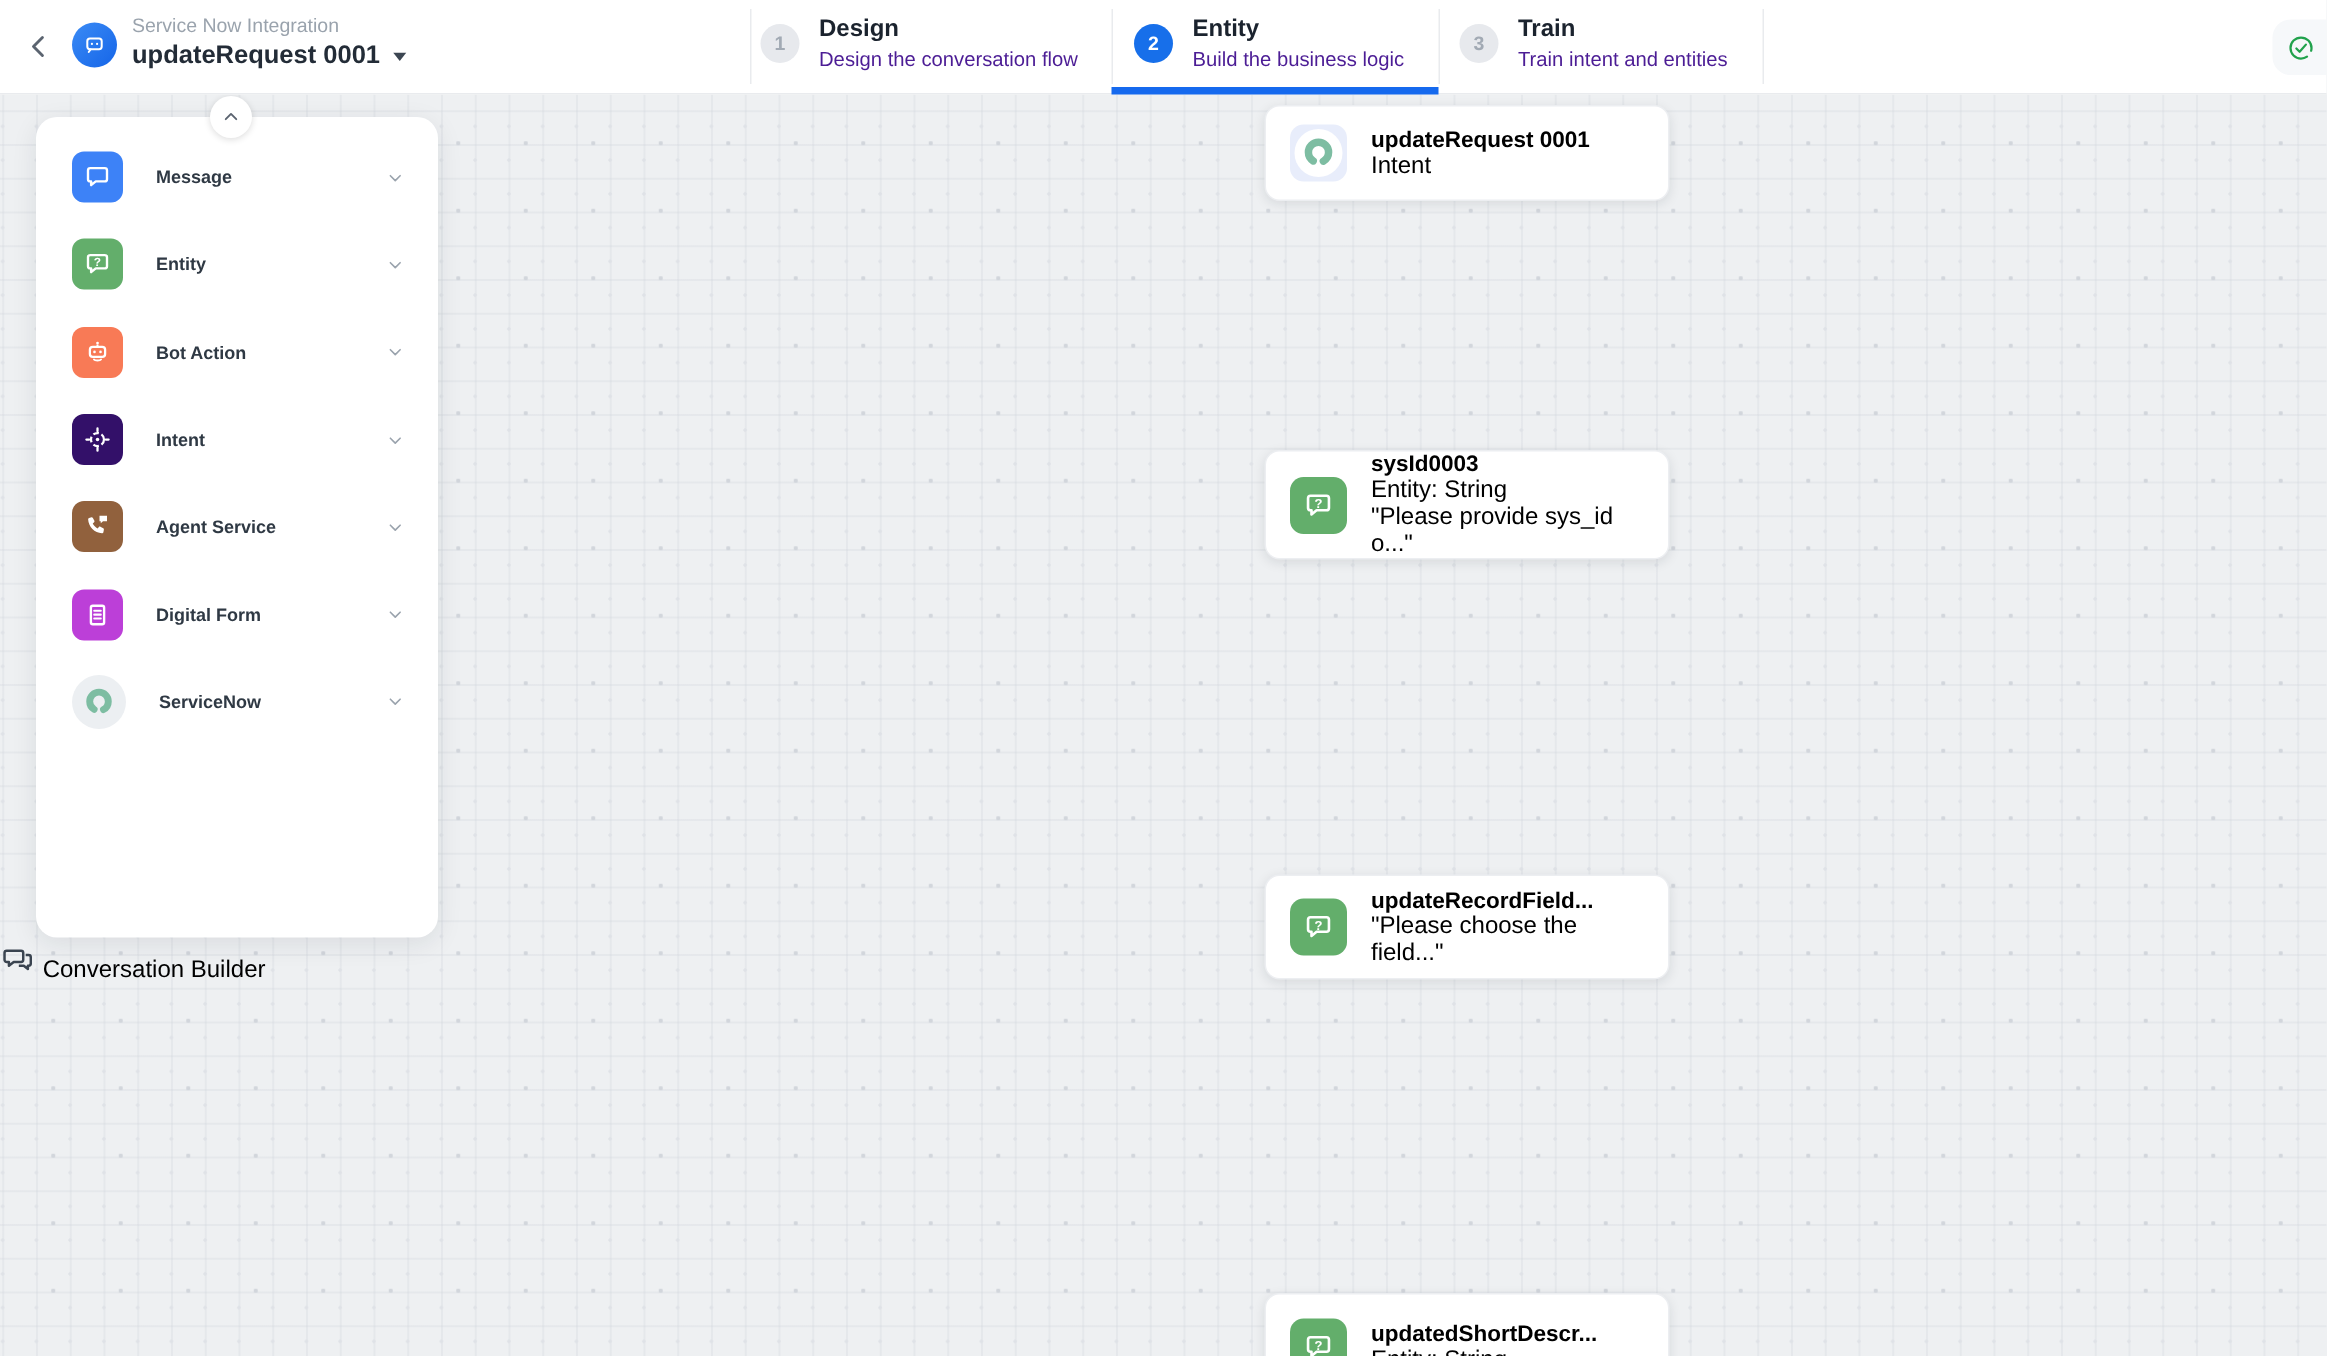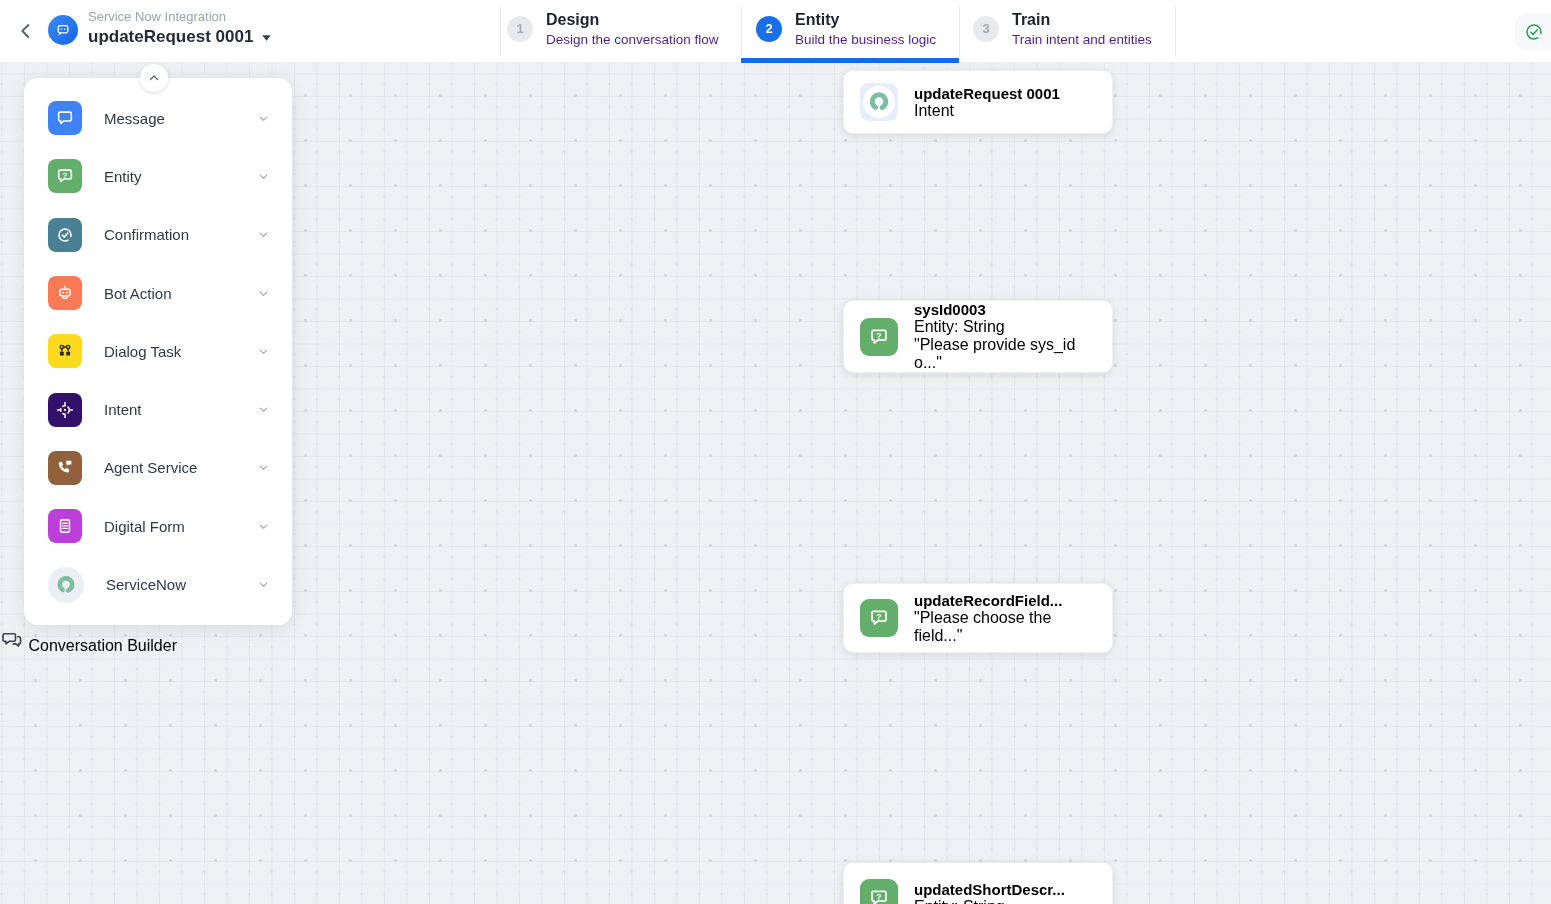--- a/index.html
+++ b/index.html
@@ -45,21 +45,21 @@
 
   
   .palette { position:absolute; left:24px; top:15px; width:268px; height:547px;
     background:#fff; border-radius:14px; box-shadow:0 4px 18px rgba(25,32,44,.09); padding-top:11px; }
   .collapse-btn { position:absolute; left:140px; top:1px; width:28px; height:28px; border-radius:50%;
     background:#fff; box-shadow:0 1px 5px rgba(0,0,0,.14); display:flex; align-items:center; justify-content:center;
     cursor:pointer; z-index:5; }
   .p-row { height:58.3px; display:flex; align-items:center; padding:0 22px 0 24px; cursor:pointer; }
   .p-icon { width:34px; height:34px; border-radius:8px; display:flex; align-items:center; justify-content:center; flex:0 0 auto; }
   .p-icon.round { border-radius:50%; width:36px; height:36px; }
-  .p-label { font-size:15px; font-weight:400; color:#2f3944; margin-left:22px; flex:1; }
+  .p-label { font-size:12px; font-weight:700; color:#2f3944; margin-left:22px; flex:1; }
   .ic-message{background:#3d82f7}.ic-entity{background:#63ae6b}.ic-confirmation{background:#4a7f96}
   .ic-botaction{background:#f87a56}.ic-dialogtask{background:#fad91f}.ic-intent{background:#331069}
   .ic-agent{background:#91613d}.ic-form{background:#bc3fd8}.ic-snow{background:#eceff2}
 
   
   .node { position:absolute; left:843px; width:270px; background:#fff; border:1px solid #eceef1;
     border-radius:10px; box-shadow:0 2px 8px rgba(20,28,40,.10); display:flex; align-items:center;
     padding:12px 16px; cursor:pointer; }
   .n-icon { width:38px; height:38px; border-radius:9px; display:flex; align-items:center; justify-content:center; flex:0 0 auto; }
   .n-icon.entity { background:#63ae6b; }
@@ -175,65 +175,38 @@
             <path d="M6.2 4.9h11.6c1 0 1.8.8 1.8 1.8v7c0 1-.8 1.8-1.8 1.8h-7.2l-3.7 3v-3h-.7c-1 0-1.8-.8-1.8-1.8v-7c0-1 .8-1.8 1.8-1.8z" fill="none" stroke="#fff" stroke-width="1.9" stroke-linejoin="round"></path>
             <text x="12" y="13.9" text-anchor="middle" font-family="Liberation Sans, sans-serif" font-size="9.5" font-weight="bold" fill="#fff">?</text>
           </svg>
       </div>
       <div class="p-label">Entity</div>
       <svg width="13" height="13" viewBox="0 0 24 24">
           <path d="M6 9.5l6 6 6-6" fill="none" stroke="#9aa3ad" stroke-width="2" stroke-linecap="round" stroke-linejoin="round"></path>
         </svg>
     </div>
 
-    <div class="p-row">
-      <div class="p-icon ic-confirmation">
-        <svg width="20" height="20" viewBox="0 0 24 24">
-            <circle cx="12" cy="12" r="7.2" fill="none" stroke="#fff" stroke-width="1.9" stroke-dasharray="40 5.2" stroke-dashoffset="-7" stroke-linecap="round"></circle>
-            <path d="M8.9 12.2l2.3 2.3 4.3-4.9" fill="none" stroke="#fff" stroke-width="1.9" stroke-linecap="round" stroke-linejoin="round"></path>
-          </svg>
-      </div>
-      <div class="p-label">Confirmation</div>
-      <svg width="13" height="13" viewBox="0 0 24 24">
-          <path d="M6 9.5l6 6 6-6" fill="none" stroke="#9aa3ad" stroke-width="2" stroke-linecap="round" stroke-linejoin="round"></path>
-        </svg>
-    </div>
 
     <div class="p-row">
       <div class="p-icon ic-botaction">
         <svg width="20" height="20" viewBox="0 0 24 24">
             <circle cx="12" cy="4.4" r="1.1" fill="#fff"></circle>
             <path d="M12 5.6v1.8" stroke="#fff" stroke-width="1.6"></path>
             <rect x="5.9" y="7.5" width="12.2" height="8" rx="2.3" fill="none" stroke="#fff" stroke-width="1.8"></rect>
             <circle cx="9.6" cy="11.5" r="1.05" fill="#fff"></circle>
             <circle cx="14.4" cy="11.5" r="1.05" fill="#fff"></circle>
             <path d="M9.2 17.6c.8 1.1 4.8 1.1 5.6 0" fill="none" stroke="#fff" stroke-width="1.6" stroke-linecap="round"></path>
           </svg>
       </div>
       <div class="p-label">Bot Action</div>
       <svg width="13" height="13" viewBox="0 0 24 24">
           <path d="M6 9.5l6 6 6-6" fill="none" stroke="#9aa3ad" stroke-width="2" stroke-linecap="round" stroke-linejoin="round"></path>
         </svg>
     </div>
 
-    <div class="p-row">
-      <div class="p-icon ic-dialogtask">
-        <svg width="20" height="20" viewBox="0 0 24 24">
-            <circle cx="8.2" cy="7.2" r="2" fill="none" stroke="#222b36" stroke-width="1.7"></circle>
-            <circle cx="15.8" cy="7.2" r="2" fill="none" stroke="#222b36" stroke-width="1.7"></circle>
-            <path d="M10.2 7.2h3.6M8.2 9.3v3.4M15.8 9.3v3.4" fill="none" stroke="#222b36" stroke-width="1.7"></path>
-            <rect x="5.9" y="12.8" width="4.6" height="4.6" rx=".6" fill="#222b36"></rect>
-            <rect x="13.5" y="12.8" width="4.6" height="4.6" rx=".6" fill="#222b36"></rect>
-          </svg>
-      </div>
-      <div class="p-label">Dialog Task</div>
-      <svg width="13" height="13" viewBox="0 0 24 24">
-          <path d="M6 9.5l6 6 6-6" fill="none" stroke="#9aa3ad" stroke-width="2" stroke-linecap="round" stroke-linejoin="round"></path>
-        </svg>
-    </div>
 
     <div class="p-row">
       <div class="p-icon ic-intent">
         <svg width="20" height="20" viewBox="0 0 24 24">
             <circle cx="12" cy="12" r="5.2" fill="none" stroke="#fff" stroke-width="1.8" stroke-dasharray="4.6 2.2"></circle>
             <circle cx="12" cy="12" r="1.4" fill="#fff"></circle>
             <path d="M12 3.1v2.3M12 18.6v2.3M3.1 12h2.3M18.6 12h2.3" stroke="#fff" stroke-width="1.8" stroke-linecap="round"></path>
           </svg>
       </div>
       <div class="p-label">Intent</div>

